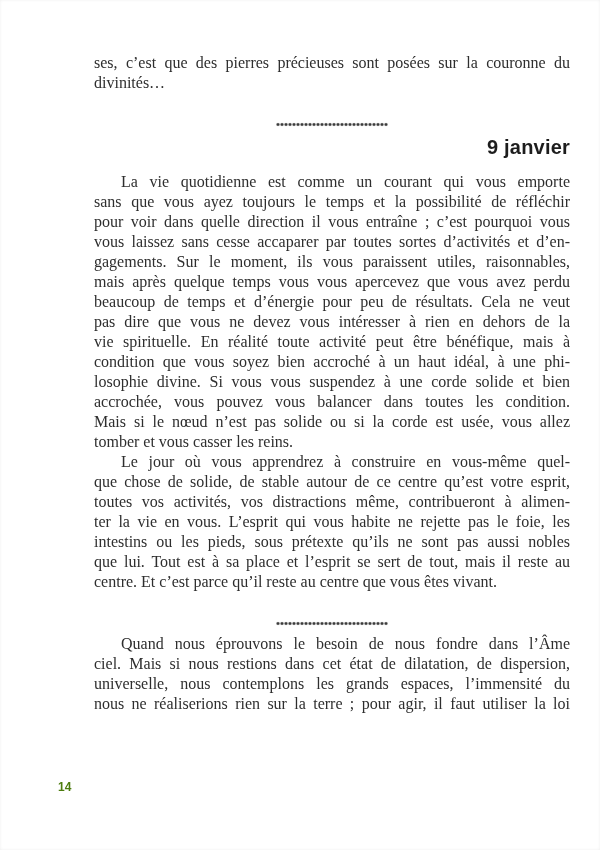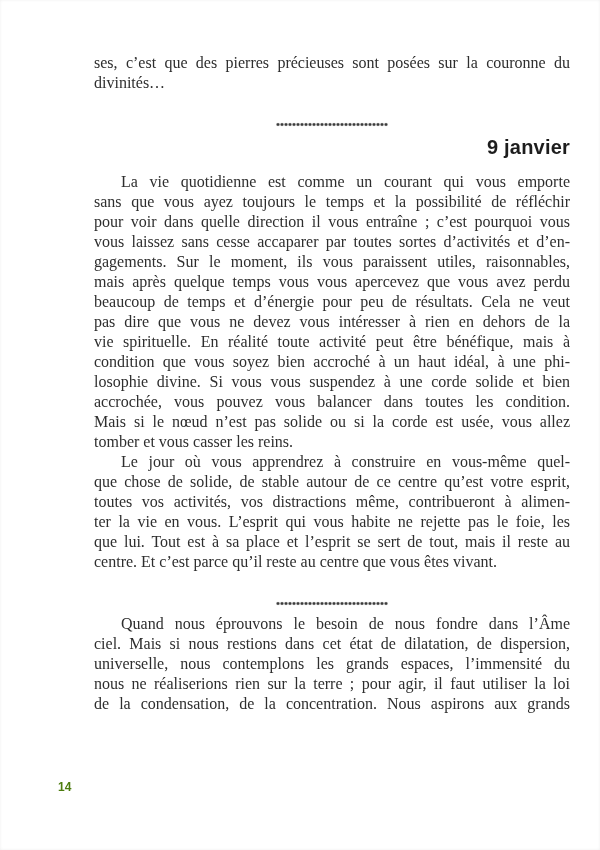--- a/index.html
+++ b/index.html
@@ -97,32 +97,32 @@
           <div class="line">losophie divine. Si vous vous suspendez à une corde solide et bien</div>
           <div class="line">accrochée, vous pouvez vous balancer dans toutes les condition.</div>
           <div class="line">Mais si le nœud n’est pas solide ou si la corde est usée, vous allez</div>
           <div class="line para-end">tomber et vous casser les reins.</div>
         </div>
       <div class="para indent">
           <div class="line">Le jour où vous apprendrez à construire en vous-même quel-</div>
           <div class="line">que chose de solide, de stable autour de ce centre qu’est votre esprit,</div>
           <div class="line">toutes vos activités, vos distractions même, contribueront à alimen-</div>
           <div class="line">ter la vie en vous. L’esprit qui vous habite ne rejette pas le foie, les</div>
+          <div class="line">intestins ou les pieds, sous prétexte qu’ils ne sont pas aussi nobles</div>
           <div class="line">que lui. Tout est à sa place et l’esprit se sert de tout, mais il reste au</div>
           <div class="line para-end">centre. Et c’est parce qu’il reste au centre que vous êtes vivant.</div>
         </div>
     </div>
 
     <div>
       <div class="divider"></div>
       <div class="para indent">
           <div class="line">Quand nous éprouvons le besoin de nous fondre dans l’Âme</div>
           <div class="line">ciel. Mais si nous restions dans cet état de dilatation, de dispersion,</div>
           <div class="line">universelle, nous contemplons les grands espaces, l’immensité du</div>
           <div class="line">nous ne réaliserions rien sur la terre ; pour agir, il faut utiliser la loi</div>
-          <div class="line">de la condensation, de la concentration. Nous aspirons aux grands</div>
         </div>
     </div>
 
   </div>
 
   <div class="page-number">14</div>
 </div>
 
 </body></html>

